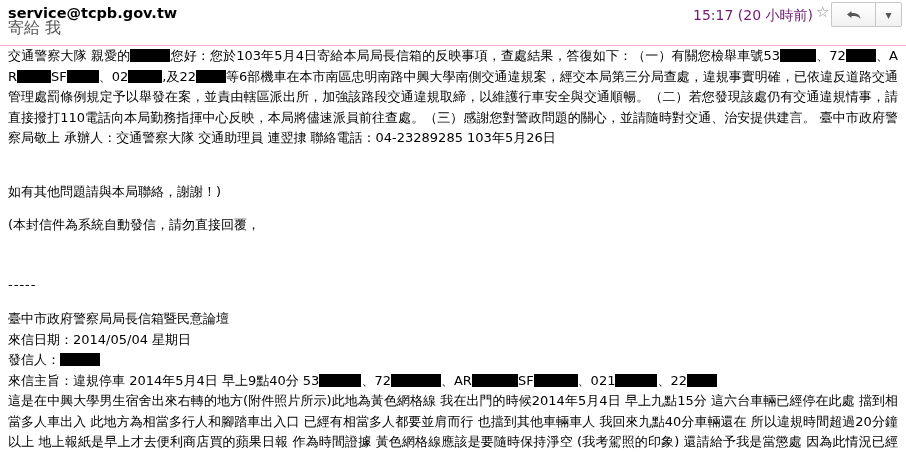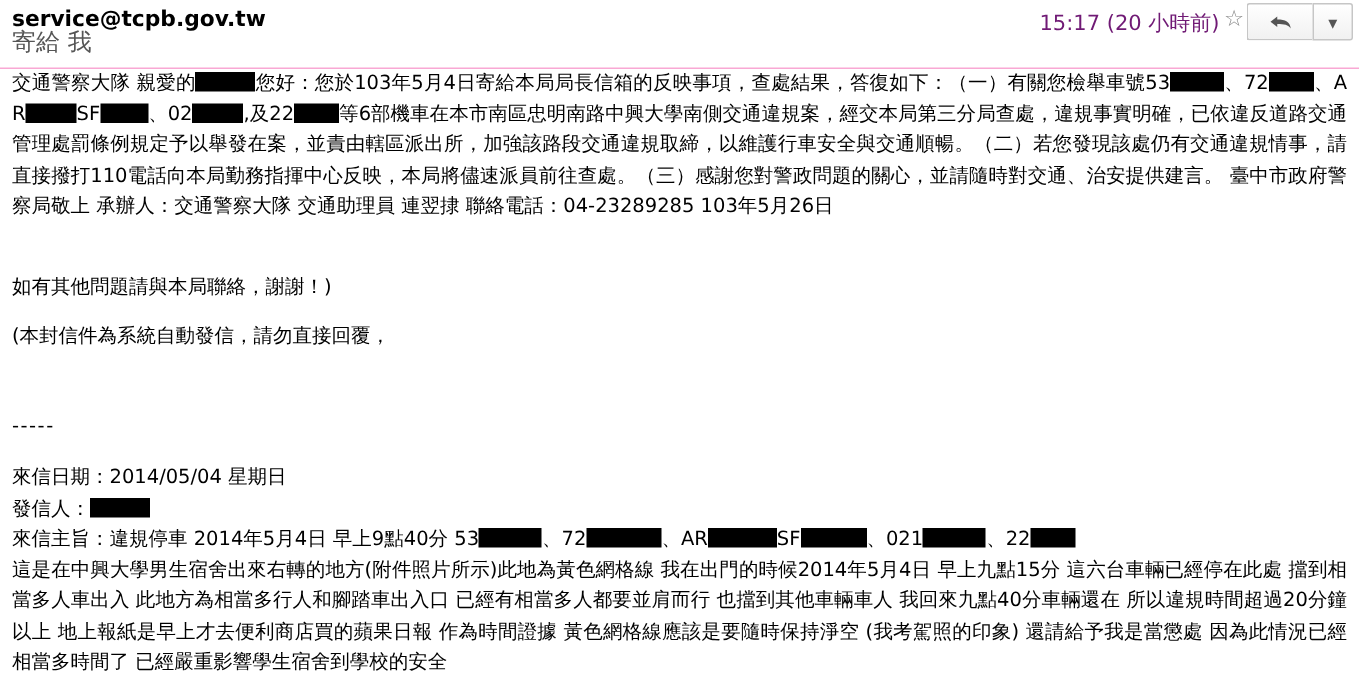--- a/index.html
+++ b/index.html
@@ -168,20 +168,21 @@
   <p class="para">(本封信件為系統自動發信，請勿直接回覆，</p>
 
   <div class="gap-18"></div>
   <div class="gap-8"></div>
 
   <div class="sep">-----</div>
 
   <div class="gap-14"></div>
 
   <div class="forum-block">
+    <p class="forum-line">臺中市政府警察局局長信箱暨民意論壇</p>
     <p class="forum-line"><span>來信日期：</span><span>2014/05/04 星期日</span></p>
     <p class="forum-line"><span>發信人：</span><span class="redact" style="width:40px"></span></p>
     <p class="forum-line"><span>來信主旨：</span><span>違規停車 2014年5月4日 早上9點40分 53</span><span class="redact" style="width:42px"></span><span>、72</span><span class="redact" style="width:50px"></span><span>、AR</span><span class="redact" style="width:46px"></span><span>SF</span><span class="redact" style="width:44px"></span><span>、021</span><span class="redact" style="width:42px"></span><span>、22</span><span class="redact" style="width:30px"></span></p>
   </div>
 
   <div class="detail-body">這是在中興大學男生宿舍出來右轉的地方(附件照片所示)此地為黃色網格線 我在出門的時候2014年5月4日 早上九點15分 這六台車輛已經停在此處 擋到相當多人車出入 此地方為相當多行人和腳踏車出入口 已經有相當多人都要並肩而行 也擋到其他車輛車人 我回來九點40分車輛還在 所以違規時間超過20分鐘以上 地上報紙是早上才去便利商店買的蘋果日報 作為時間證據 黃色網格線應該是要隨時保持淨空 (我考駕照的印象) 還請給予我是當懲處 因為此情況已經相當多時間了 已經嚴重影響學生宿舍到學校的安全</div>
 
 </div>
 
 </body></html>

